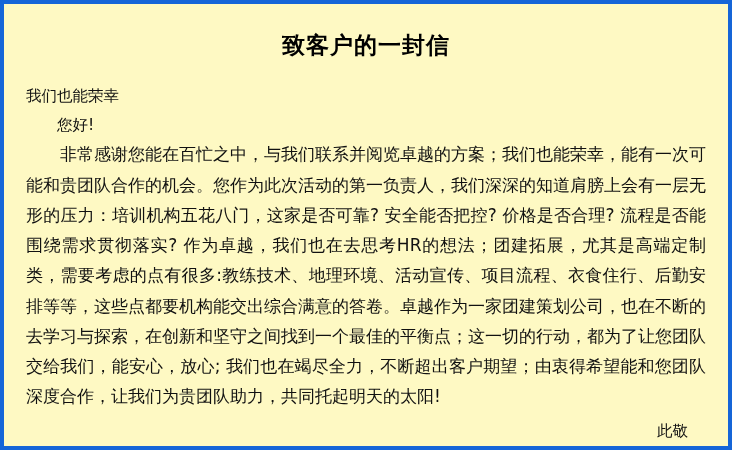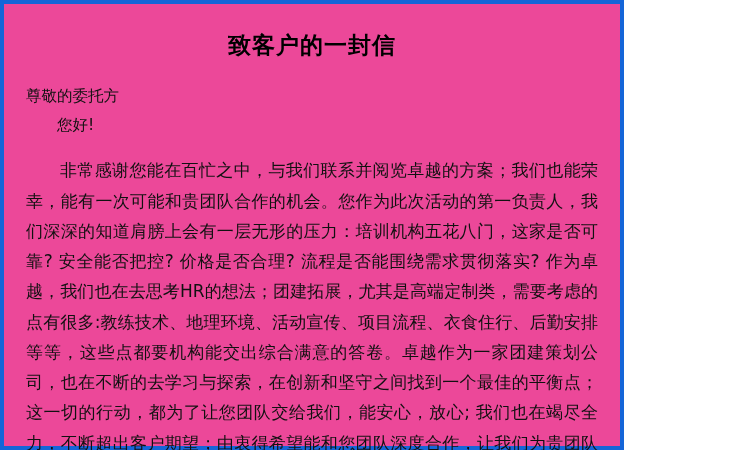--- a/index.html
+++ b/index.html
@@ -8,25 +8,25 @@
   }
   body {
     width: 740px;
     height: 450px;
     background: #ffffff;
     font-family: "DejaVu Sans", "Liberation Sans", sans-serif;
     overflow: hidden;
   }
   #page {
     position: relative;
-    width: 624px;
+    width: 732px;
     height: 450px;
     box-sizing: border-box;
     border: 4px solid #1565d8;
-    background: #ec4899;
+    background: #fef9c3;
   }
   #inner {
     position: absolute;
     left: 0; top: 0; right: 0; bottom: 0;
     padding: 18px 22px 10px 22px;
     box-sizing: border-box;
   }
   .doc-title {
     text-align: center;
     font-size: 23px;
@@ -40,21 +40,21 @@
     font-size: 15.5px;
     color: #111111;
     line-height: 1.75;
     margin-bottom: 2px;
   }
   .greeting {
     font-size: 15.5px;
     color: #111111;
     line-height: 1.75;
     text-indent: 2em;
-    margin-bottom: 16px;
+    margin-bottom: 0;
   }
   .body-para {
     font-size: 17px;
     color: #111111;
     line-height: 1.78;
     text-indent: 2em;
     text-align: justify;
     text-justify: inter-ideograph;
     margin: 0;
   }
@@ -66,17 +66,18 @@
     margin-top: 6px;
     padding-right: 18px;
   }
 </style>
 </head>
 <body>
 
 <div id="page">
   <div id="inner">
     <div class="doc-title">致客户的一封信</div>
-    <div class="salutation">尊敬的委托方</div>
+    <div class="salutation">我们也能荣幸</div>
     <div class="greeting">您好!</div>
     <p class="body-para">非常感谢您能在百忙之中，与我们联系并阅览卓越的方案；我们也能荣幸，能有一次可能和贵团队合作的机会。您作为此次活动的第一负责人，我们深深的知道肩膀上会有一层无形的压力：培训机构五花八门，这家是否可靠? 安全能否把控? 价格是否合理? 流程是否能围绕需求贯彻落实? 作为卓越，我们也在去思考HR的想法；团建拓展，尤其是高端定制类，需要考虑的点有很多:教练技术、地理环境、活动宣传、项目流程、衣食住行、后勤安排等等，这些点都要机构能交出综合满意的答卷。卓越作为一家团建策划公司，也在不断的去学习与探索，在创新和坚守之间找到一个最佳的平衡点；这一切的行动，都为了让您团队交给我们，能安心，放心; 我们也在竭尽全力，不断超出客户期望；由衷得希望能和您团队深度合作，让我们为贵团队助力，共同托起明天的太阳!</p>
+    <div class="closing">此敬</div>
   </div>
 </div>
 
 </body></html>

